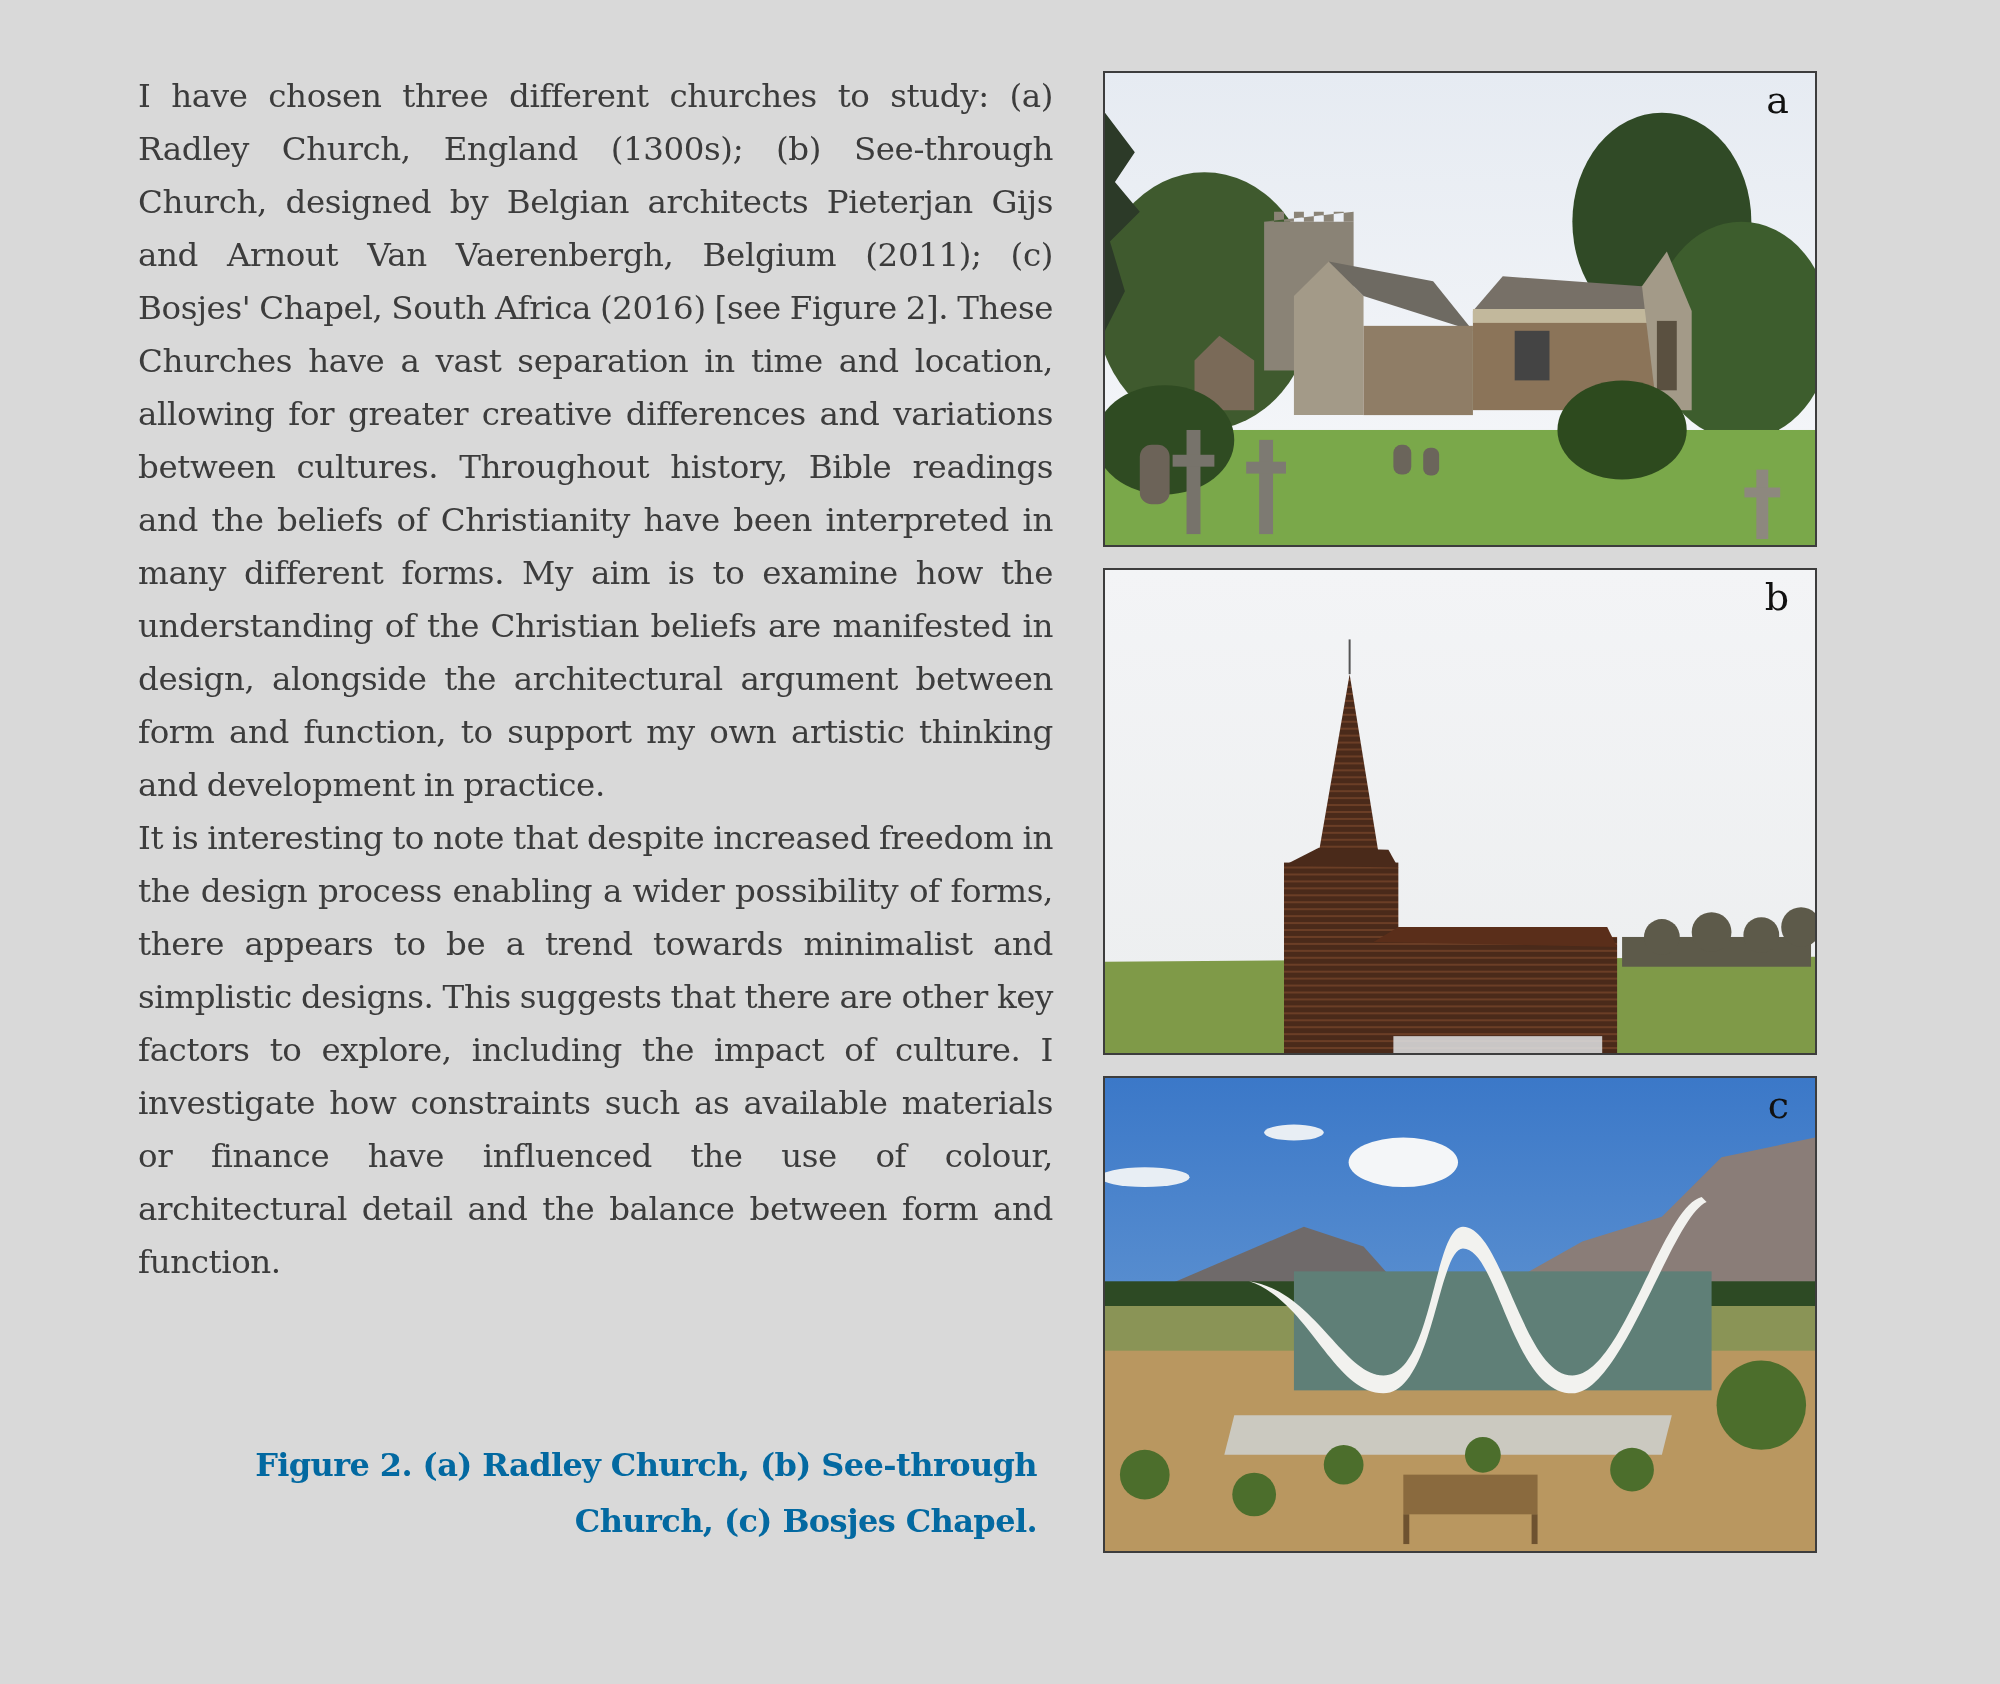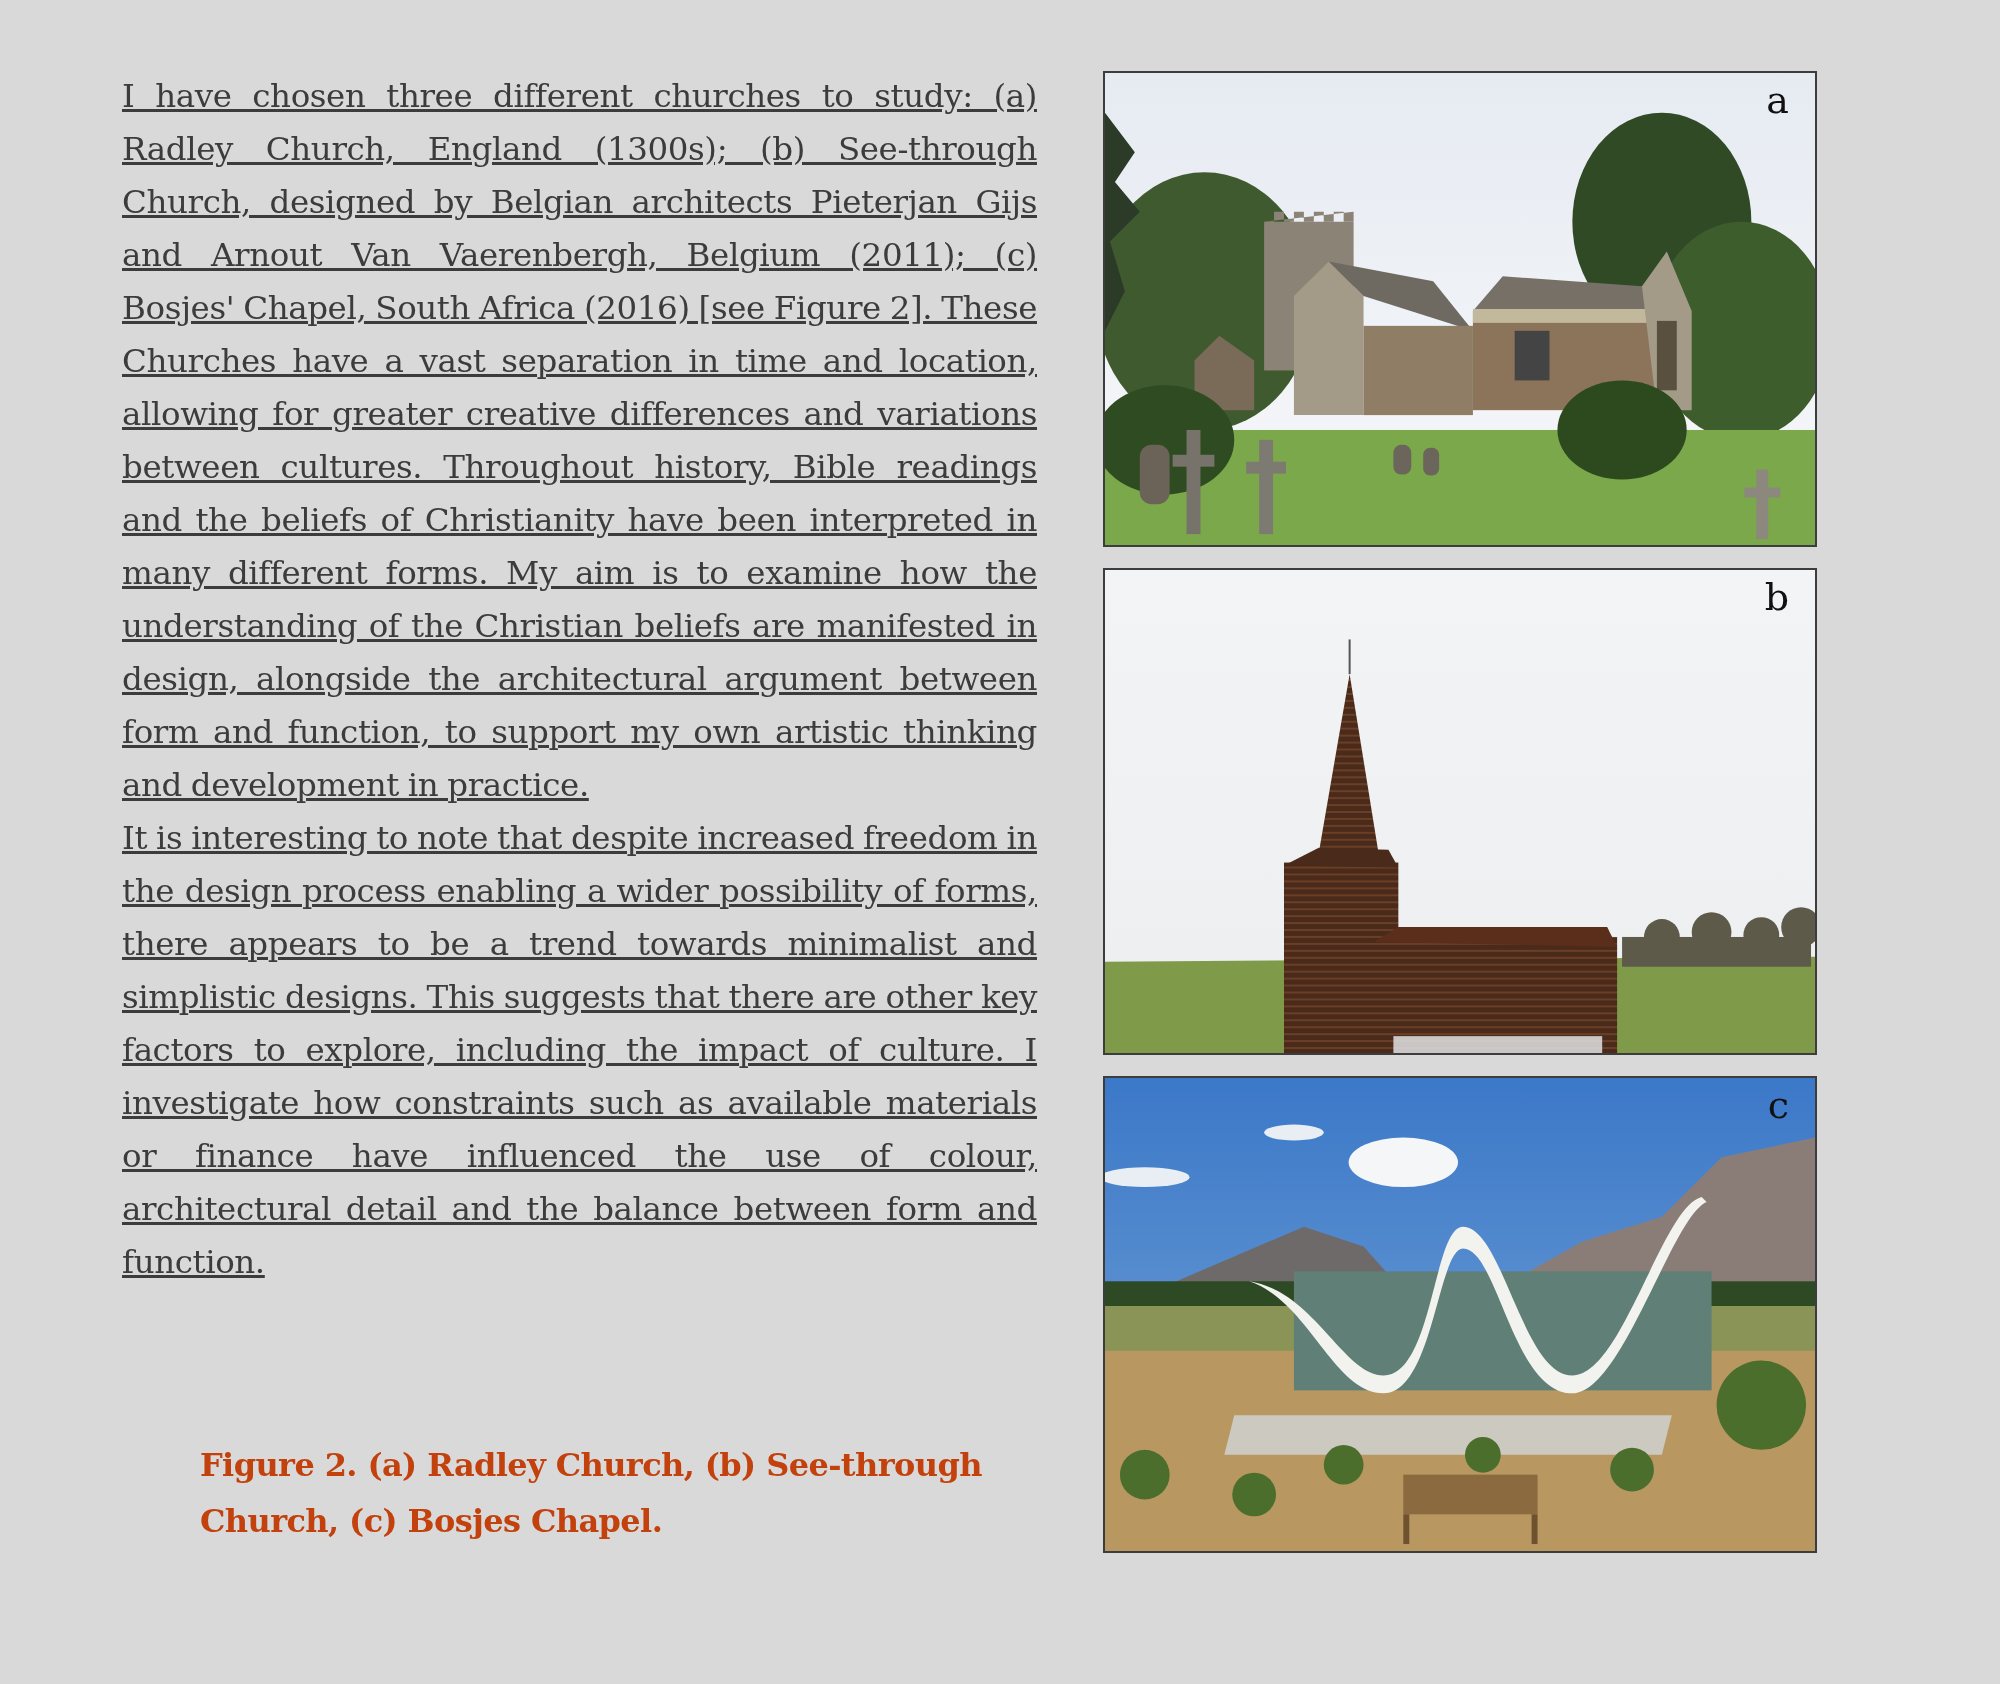--- a/index.html
+++ b/index.html
@@ -6,41 +6,41 @@
     body {
       width: 2000px; height: 1684px;
       background: #d9d9d9;
       position: relative;
       overflow: hidden;
       font-family: "DejaVu Serif", "Liberation Serif", serif;
       color: #3c3c3c;
     }
     .text-col {
       position: absolute;
-      left: 122px; top: 70px;
+      left: 138px; top: 70px;
       width: 915px;
-      text-decoration: underline;
     }
     .para {
       margin: 0;
       font-size: 32.5px;
       line-height: 53px;
       text-align: justify;
       letter-spacing: -0.4px;
       word-spacing: -1px;
     }
     .para + .para { }
     .caption {
       position: absolute;
       left: 200px; top: 1437px;
       width: 837px;
+      text-align: right;
       font-weight: bold;
       font-size: 32px;
       line-height: 56px;
-      color: #c2410c;
+      color: #0369a1;
       margin: 0;
       letter-spacing: -0.6px;
     }
     .caption span { display: block; }
 
     .figure {
       position: absolute;
       left: 1103px;
       width: 714px;
       border: 2px solid #3d3d3d;

